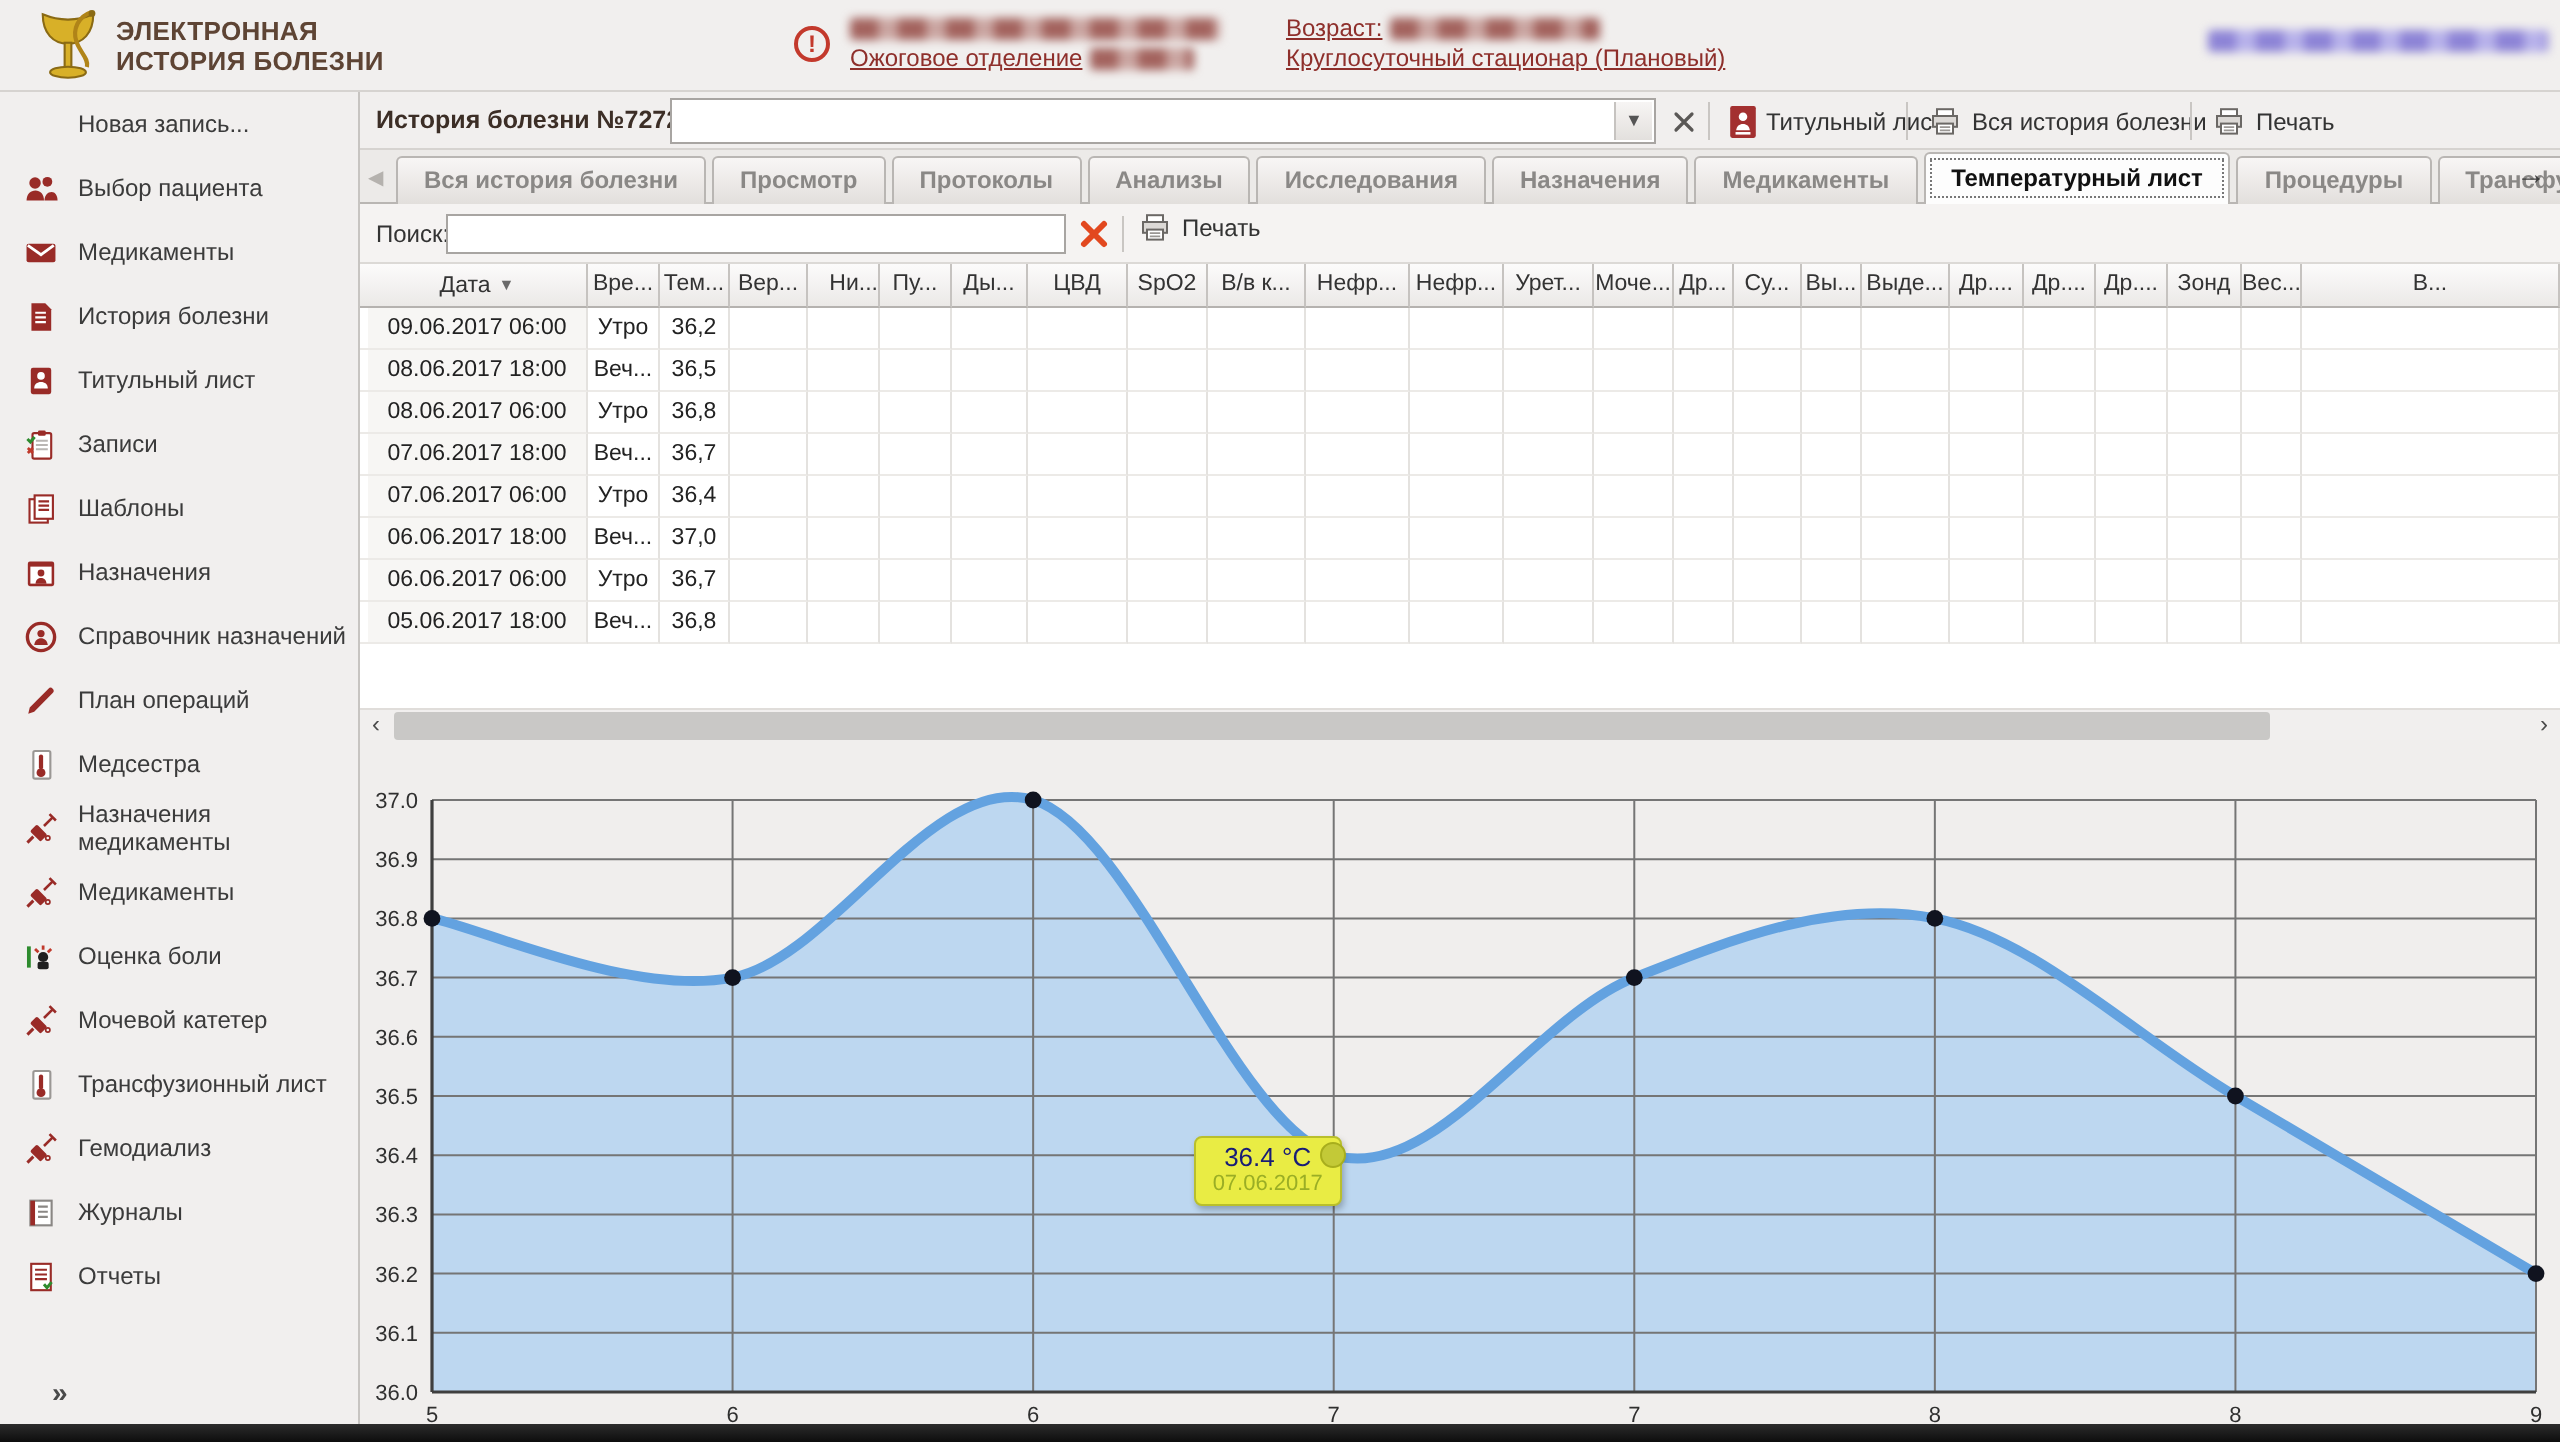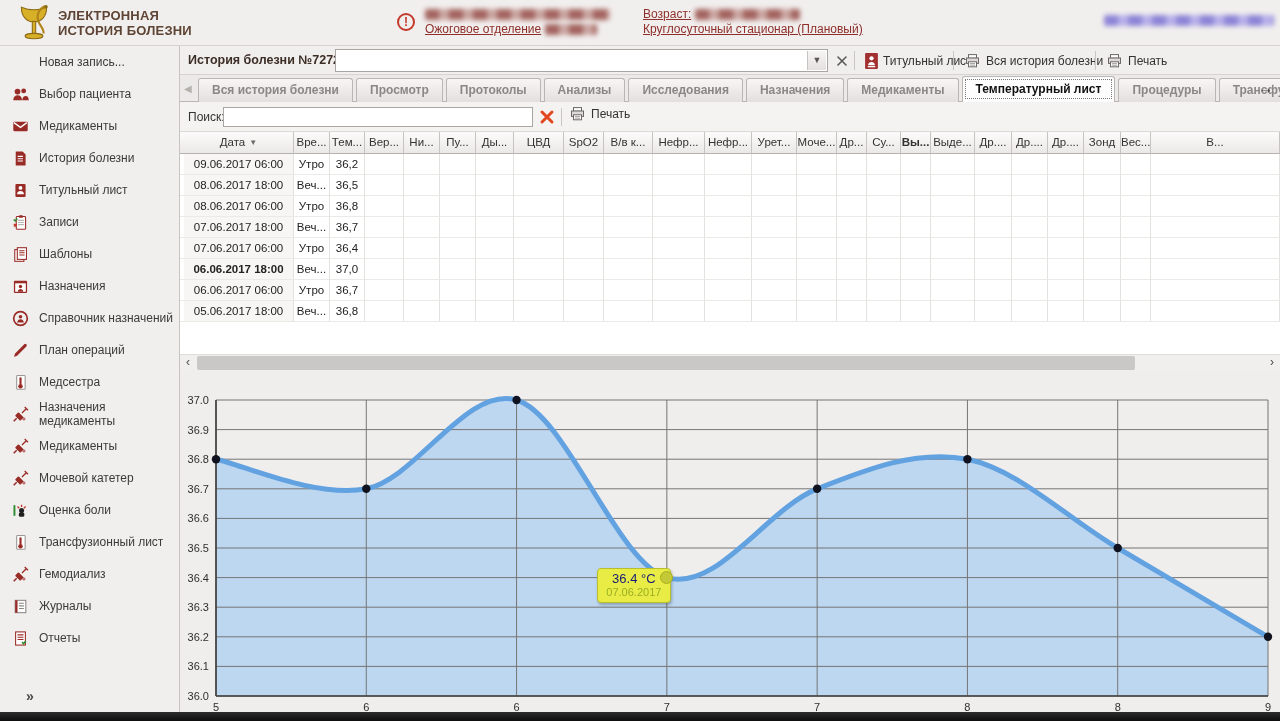--- a/index.html
+++ b/index.html
@@ -195,35 +195,35 @@
           <span class="side-ic"><svg width="17" height="17" viewBox="0 0 16 16" fill="#992b27">
               <path d="M1.6 14.4l2.8-2.8" stroke="#992b27" stroke-width="1.4" fill="none"></path>
               <rect x="4.6" y="6.4" width="4.6" height="7" rx="0.8" transform="rotate(-45 6.9 9.9)"></rect>
               <path d="M9.4 6.6L13.6 2.4M12 1l3 3" stroke="#992b27" stroke-width="1.2" fill="none"></path>
               <circle cx="11.2" cy="12.2" r="1" fill="none" stroke="#992b27" stroke-width="0.8"></circle>
             </svg></span>
           <span>Медикаменты</span>
         </div>
         <div class="side-item">
           <span class="side-ic"><svg width="17" height="17" viewBox="0 0 16 16" fill="#992b27">
+              <rect x="1.4" y="3" width="1.8" height="10" fill="#2e8b2e"></rect>
+              <circle cx="9" cy="8" r="2.4" fill="#1f1f1f"></circle>
+              <rect x="6.4" y="10.2" width="5.2" height="3.6" rx="1" fill="#1f1f1f"></rect>
+              <path d="M5.2 4.2l1.6 1.6M12.8 4.2l-1.6 1.6M9 2.6v2" stroke="#c0392b" stroke-width="1.3" fill="none"></path>
+            </svg></span>
+          <span>Оценка боли</span>
+        </div>
+        <div class="side-item">
+          <span class="side-ic"><svg width="17" height="17" viewBox="0 0 16 16" fill="#992b27">
               <path d="M1.6 14.4l2.8-2.8" stroke="#992b27" stroke-width="1.4" fill="none"></path>
               <rect x="4.6" y="6.4" width="4.6" height="7" rx="0.8" transform="rotate(-45 6.9 9.9)"></rect>
               <path d="M9.4 6.6L13.6 2.4M12 1l3 3" stroke="#992b27" stroke-width="1.2" fill="none"></path>
               <circle cx="11.2" cy="12.2" r="1" fill="none" stroke="#992b27" stroke-width="0.8"></circle>
             </svg></span>
           <span>Мочевой катетер</span>
-        </div>
-        <div class="side-item">
-          <span class="side-ic"><svg width="17" height="17" viewBox="0 0 16 16" fill="#992b27">
-              <rect x="1.4" y="3" width="1.8" height="10" fill="#2e8b2e"></rect>
-              <circle cx="9" cy="8" r="2.4" fill="#1f1f1f"></circle>
-              <rect x="6.4" y="10.2" width="5.2" height="3.6" rx="1" fill="#1f1f1f"></rect>
-              <path d="M5.2 4.2l1.6 1.6M12.8 4.2l-1.6 1.6M9 2.6v2" stroke="#c0392b" stroke-width="1.3" fill="none"></path>
-            </svg></span>
-          <span>Оценка боли</span>
         </div>
         <div class="side-item">
           <span class="side-ic"><svg width="17" height="17" viewBox="0 0 16 16" fill="#992b27">
               <rect x="4.4" y="1.4" width="8" height="13" rx="0.8" fill="#fff" stroke="#9a9794"></rect>
               <rect x="7" y="3" width="2" height="7" rx="1"></rect>
               <circle cx="8" cy="11.6" r="2.1"></circle>
             </svg></span>
           <span>Трансфузионный лист</span>
         </div>
         <div class="side-item">
@@ -336,33 +336,33 @@
       </span>
     </div>
 
     <div class="grid">
       <div class="ghead" id="grid-head">
           <div class="gh-cell" style="flex:0 0 4px;border-right:none"></div>
           <div class="gh-cell" style="flex-basis: 110px;">Дата<span class="sortarr">▼</span></div>
           <div class="gh-cell" style="flex-basis: 36px;">Вре...</div>
           <div class="gh-cell" style="flex-basis: 35px;">Тем...</div>
           <div class="gh-cell" style="flex-basis: 39px;">Вер...</div>
-          <div class="gh-cell" style="flex-basis: 36px;">Ни...</div>
+          <div class="gh-cell" style="flex-basis: 36px; text-align: right;">Ни...</div>
           <div class="gh-cell" style="flex-basis: 36px;">Пу...</div>
           <div class="gh-cell" style="flex-basis: 38px;">Ды...</div>
           <div class="gh-cell" style="flex-basis: 50px;">ЦВД</div>
           <div class="gh-cell" style="flex-basis: 40px;">SpO2</div>
           <div class="gh-cell" style="flex-basis: 49px;">В/в к...</div>
           <div class="gh-cell" style="flex-basis: 52px;">Нефр...</div>
           <div class="gh-cell" style="flex-basis: 47px;">Нефр...</div>
           <div class="gh-cell" style="flex-basis: 45px;">Урет...</div>
           <div class="gh-cell" style="flex-basis: 40px;">Моче...</div>
           <div class="gh-cell" style="flex-basis: 30px;">Др...</div>
           <div class="gh-cell" style="flex-basis: 34px;">Су...</div>
-          <div class="gh-cell" style="flex-basis: 30px; font-weight: bold;">Вы...</div>
+          <div class="gh-cell" style="flex-basis: 30px;">Вы...</div>
           <div class="gh-cell" style="flex-basis: 44px;">Выде...</div>
           <div class="gh-cell" style="flex-basis: 37px;">Др....</div>
           <div class="gh-cell" style="flex-basis: 36px;">Др....</div>
           <div class="gh-cell" style="flex-basis: 36px;">Др....</div>
           <div class="gh-cell" style="flex-basis: 37px;">Зонд</div>
           <div class="gh-cell" style="flex-basis: 30px;">Вес...</div>
           <div class="gh-cell" style="flex-basis: 129px;">В...</div>
         </div>
       <div id="grid-body">
           <div class="grow">
@@ -495,21 +495,21 @@
             <div class="g-cell" style="flex-basis: 44px;"></div>
             <div class="g-cell" style="flex-basis: 37px;"></div>
             <div class="g-cell" style="flex-basis: 36px;"></div>
             <div class="g-cell" style="flex-basis: 36px;"></div>
             <div class="g-cell" style="flex-basis: 37px;"></div>
             <div class="g-cell" style="flex-basis: 30px;"></div>
             <div class="g-cell" style="flex-basis: 129px;"></div>
           </div>
           <div class="grow">
             <div class="g-cell" style="flex:0 0 4px;border-right:none"></div>
-            <div class="g-cell date" style="flex-basis: 110px; font-weight: bold;">06.06.2017 18:00</div>
+            <div class="g-cell date" style="flex-basis: 110px;">06.06.2017 18:00</div>
             <div class="g-cell" style="flex-basis: 36px;">Веч...</div>
             <div class="g-cell" style="flex-basis: 35px;">37,0</div>
             <div class="g-cell" style="flex-basis: 39px;"></div>
             <div class="g-cell" style="flex-basis: 36px;"></div>
             <div class="g-cell" style="flex-basis: 36px;"></div>
             <div class="g-cell" style="flex-basis: 38px;"></div>
             <div class="g-cell" style="flex-basis: 50px;"></div>
             <div class="g-cell" style="flex-basis: 40px;"></div>
             <div class="g-cell" style="flex-basis: 49px;"></div>
             <div class="g-cell" style="flex-basis: 52px;"></div>

